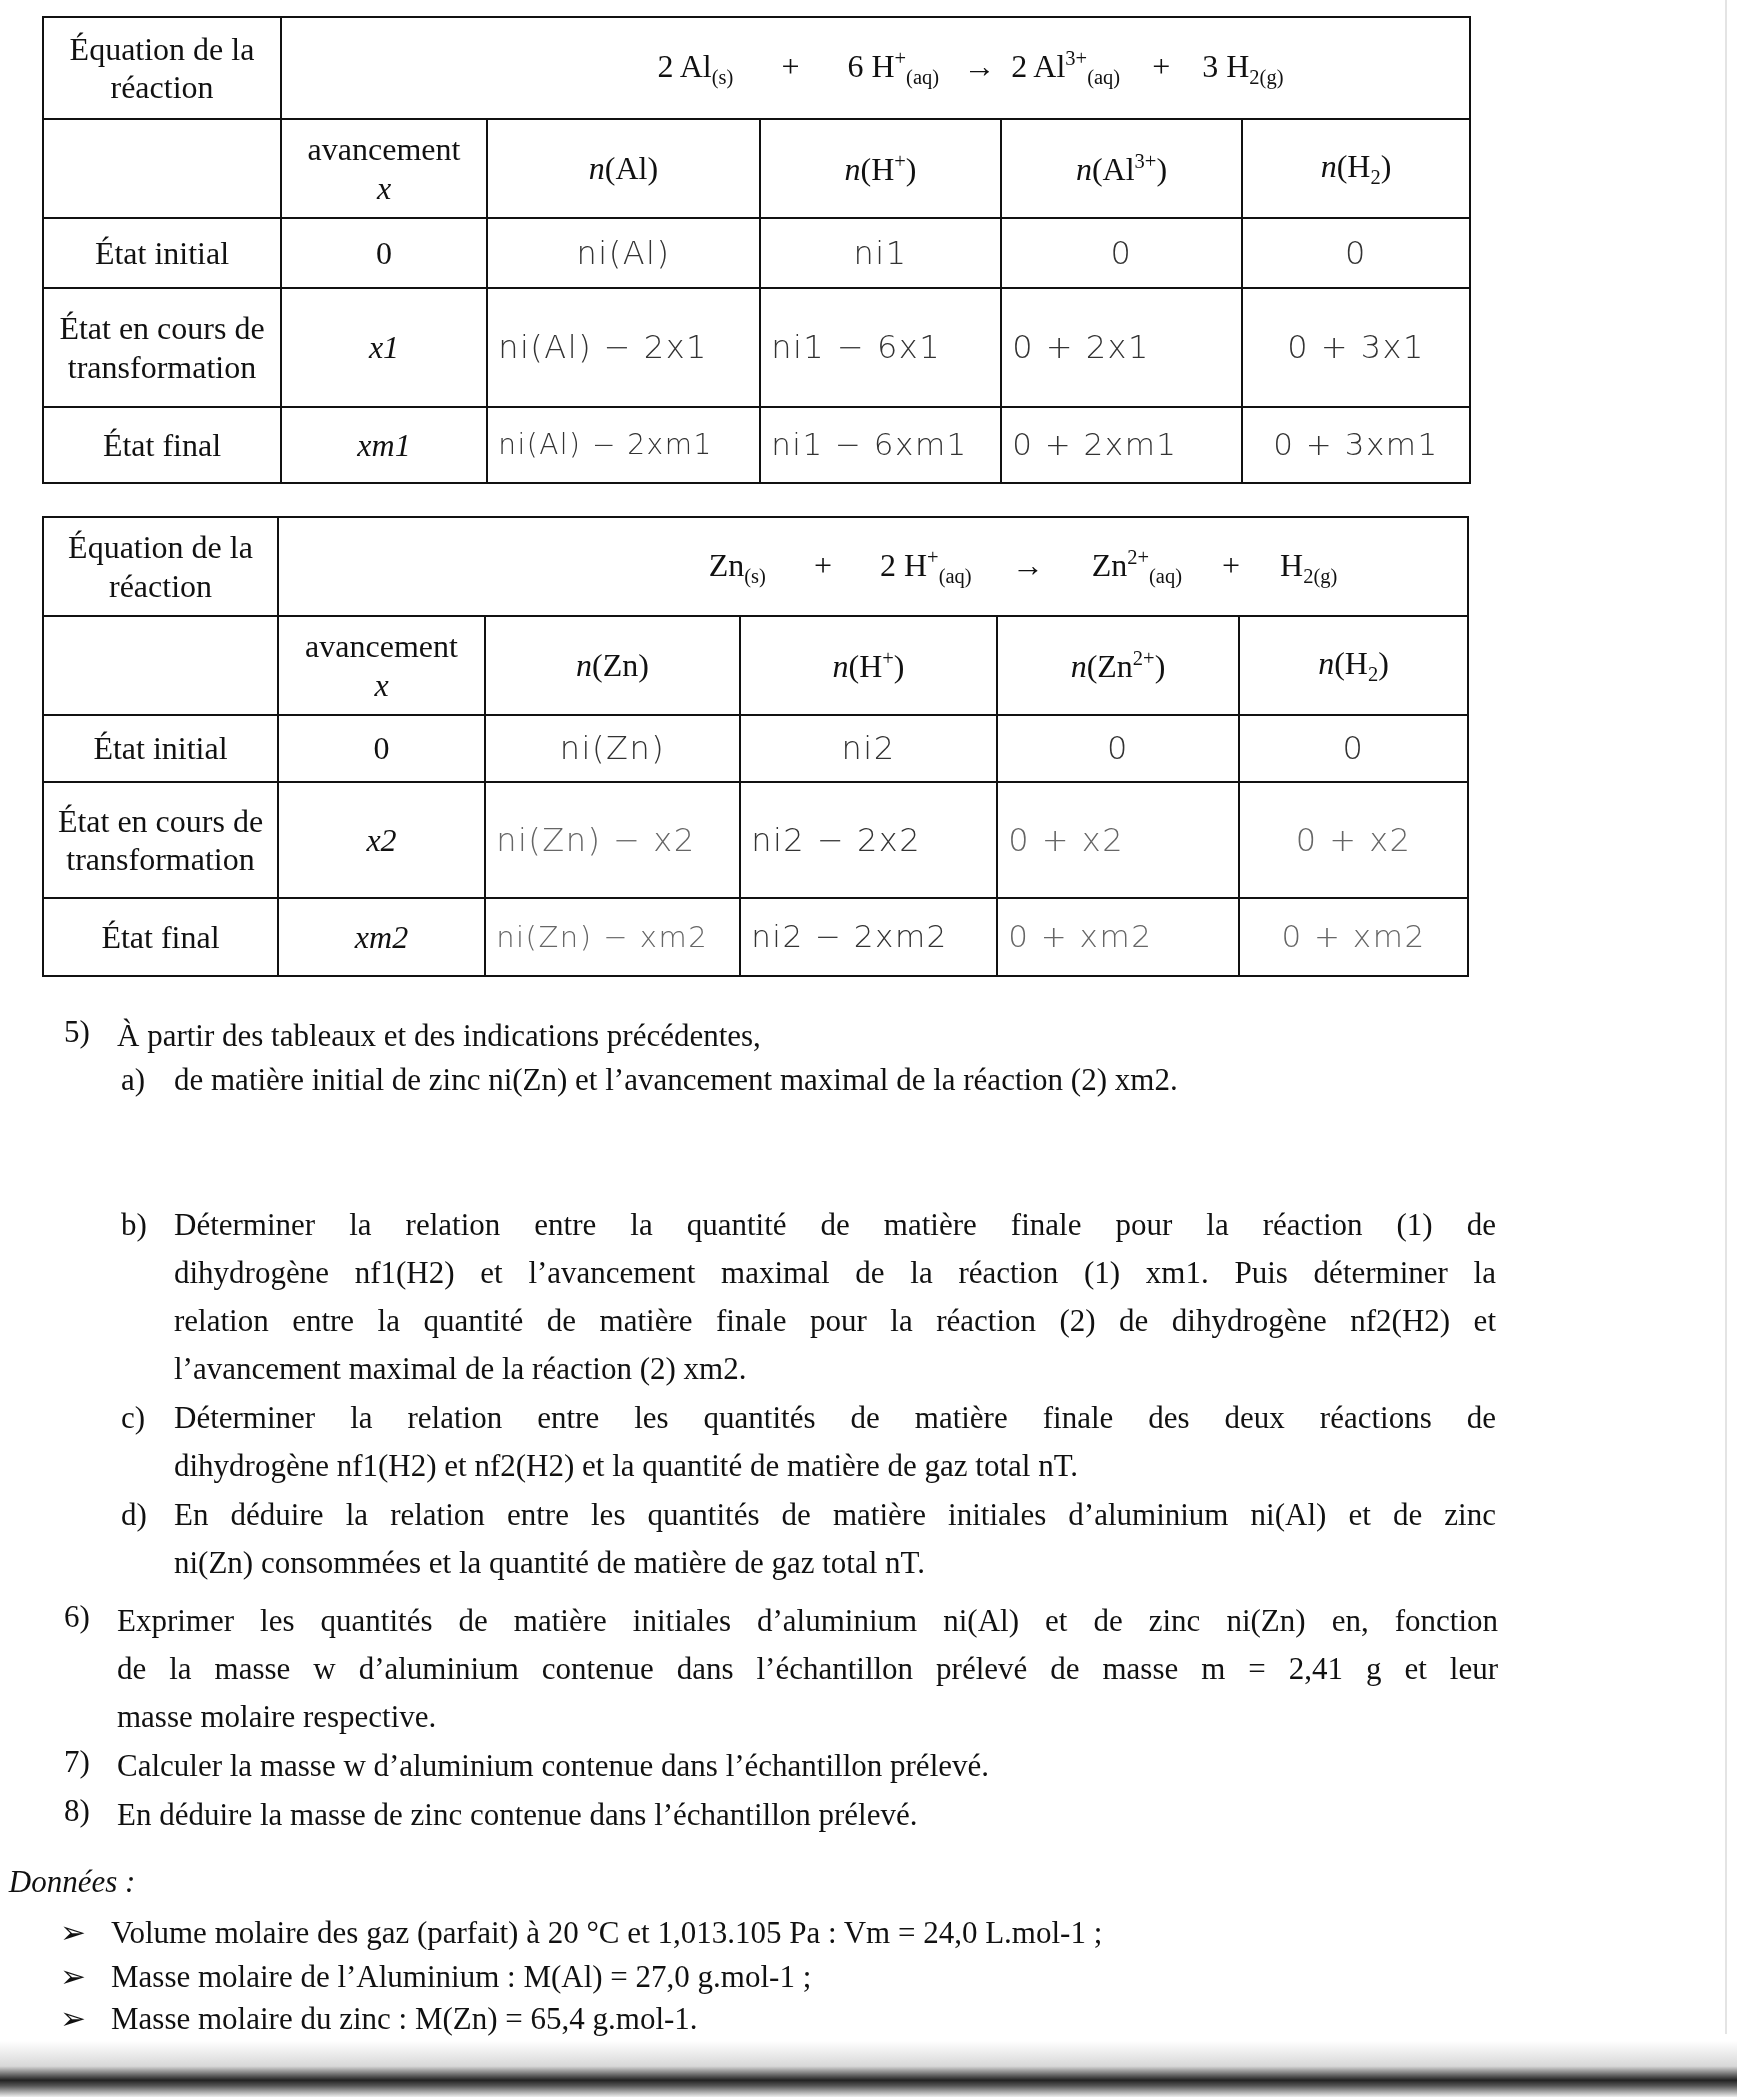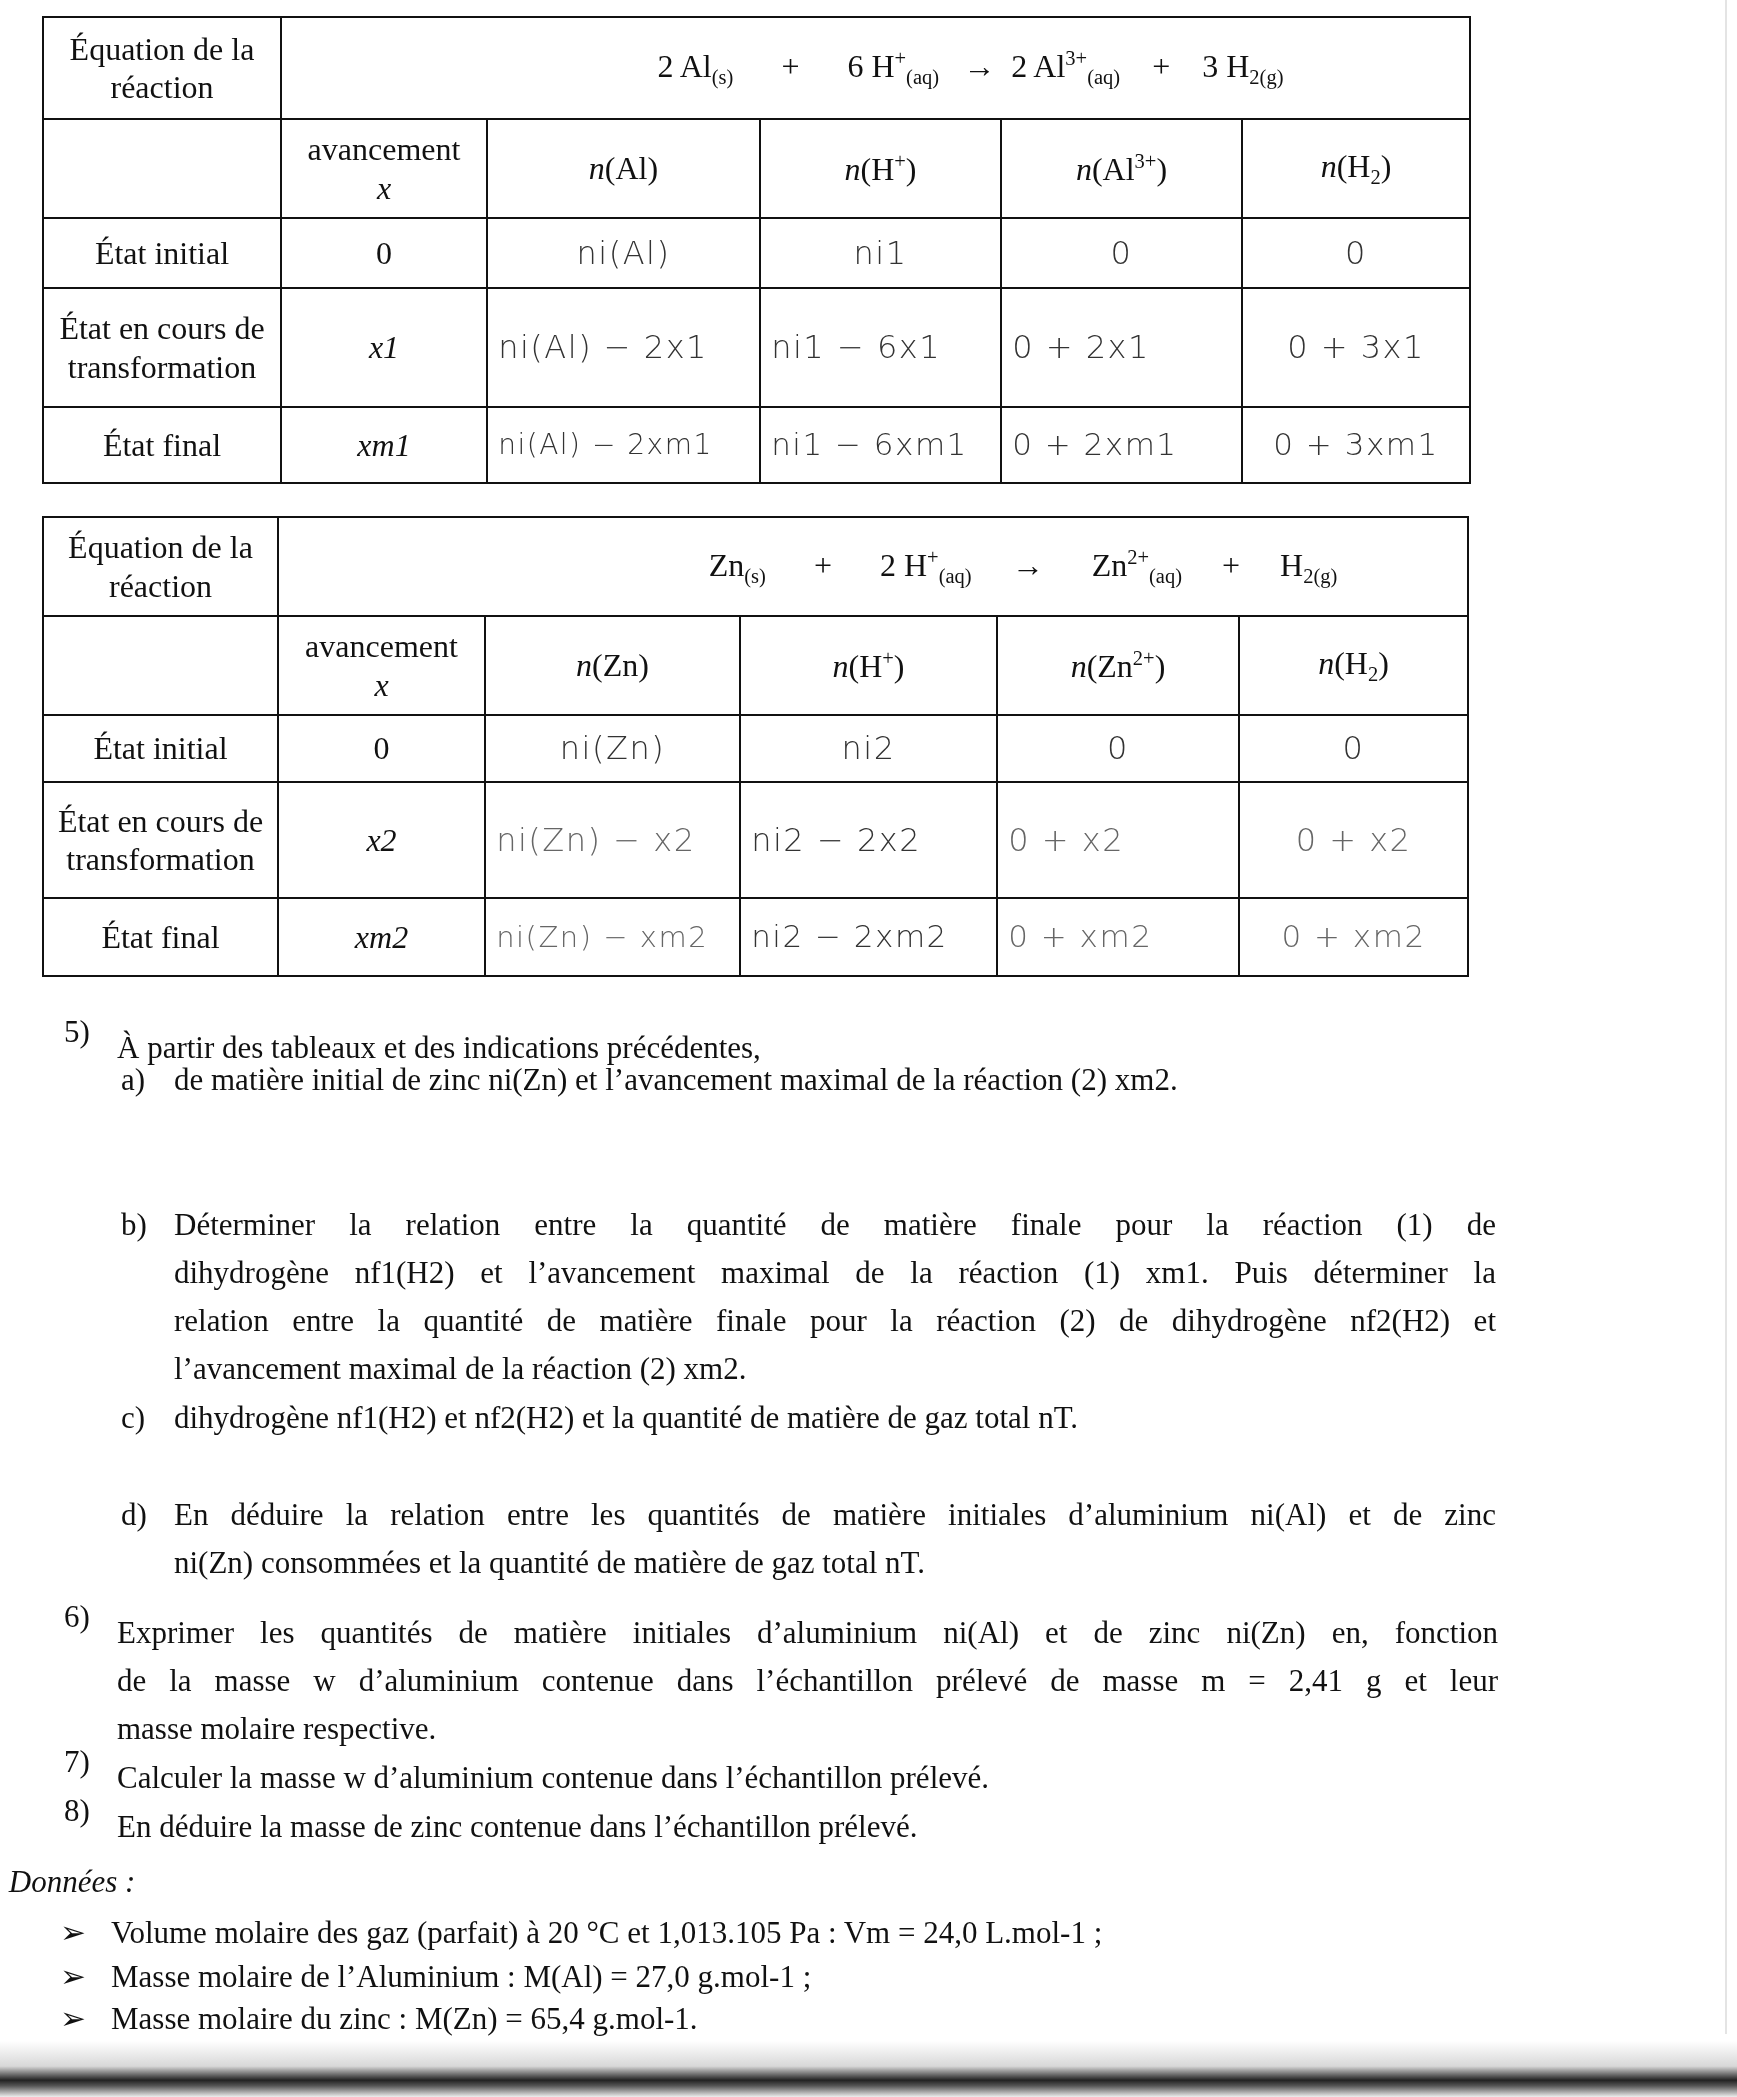--- a/index.html
+++ b/index.html
@@ -17,21 +17,21 @@
   .t2 { left:42px; top:516px; width:1425px; }
   .eq { font-size:32px; white-space:pre; }
   .eq sub, .eq sup { font-size:20.5px; }
   .hw { font-family:"DejaVu Sans", sans-serif; font-size:34px; color:#333; font-weight:300; letter-spacing:1.5px; }
   .hw.light { color:#666; }
   .hw.left { text-align:left; padding-left:10.2px; }
   i.v { font-style:italic; }
   .txt { position:absolute; font-size:31px; line-height:48px; }
   .q { position:absolute; left:64px; width:1434px; }
   .qn { position:absolute; left:0; top:0; }
-  .qb { position:absolute; left:53px; top:16px; right:0; text-align:justify; }
+  .qb { position:absolute; left:53px; top:4px; right:0; text-align:justify; }
   .sq { position:absolute; left:121px; width:1375px; }
   .sqn { position:absolute; left:0; top:0; }
   .sqb { position:absolute; left:53px; top:0; right:0; text-align:justify; text-align-last:left; }
   .data-title { position:absolute; left:8.8px; top:1864px; font-size:31px; font-style:italic; }
   .bullet { position:absolute; left:60px; font-size:31px; line-height:44px; }
   .bullet .arr { display:inline-block; width:51px; }
 </style>
 </head>
 <body>
 
@@ -153,20 +153,21 @@
     <div style="text-align-last:justify">Déterminer la relation entre la quantité de matière finale pour la réaction (1) de</div>
     <div style="text-align-last:justify">dihydrogène nf1(H2) et l’avancement maximal de la réaction (1) xm1. Puis déterminer la</div>
     <div style="text-align-last:justify">relation entre la quantité de matière finale pour la réaction (2) de dihydrogène nf2(H2) et</div>
     <div>l’avancement maximal de la réaction (2) xm2.</div>
   </div>
 </div>
 
 <div class="txt sq" style="top:1394px">
   <span class="sqn">c)</span>
   <div class="sqb">
+    <div style="text-align-last:justify">Déterminer la relation entre les quantités de matière finale des deux réactions de</div>
     <div>dihydrogène nf1(H2) et nf2(H2) et la quantité de matière de gaz total nT.</div>
   </div>
 </div>
 
 <div class="txt sq" style="top:1491px">
   <span class="sqn">d)</span>
   <div class="sqb">
     <div style="text-align-last:justify">En déduire la relation entre les quantités de matière initiales d’aluminium ni(Al) et de zinc</div>
     <div>ni(Zn) consommées et la quantité de matière de gaz total nT.</div>
   </div>

